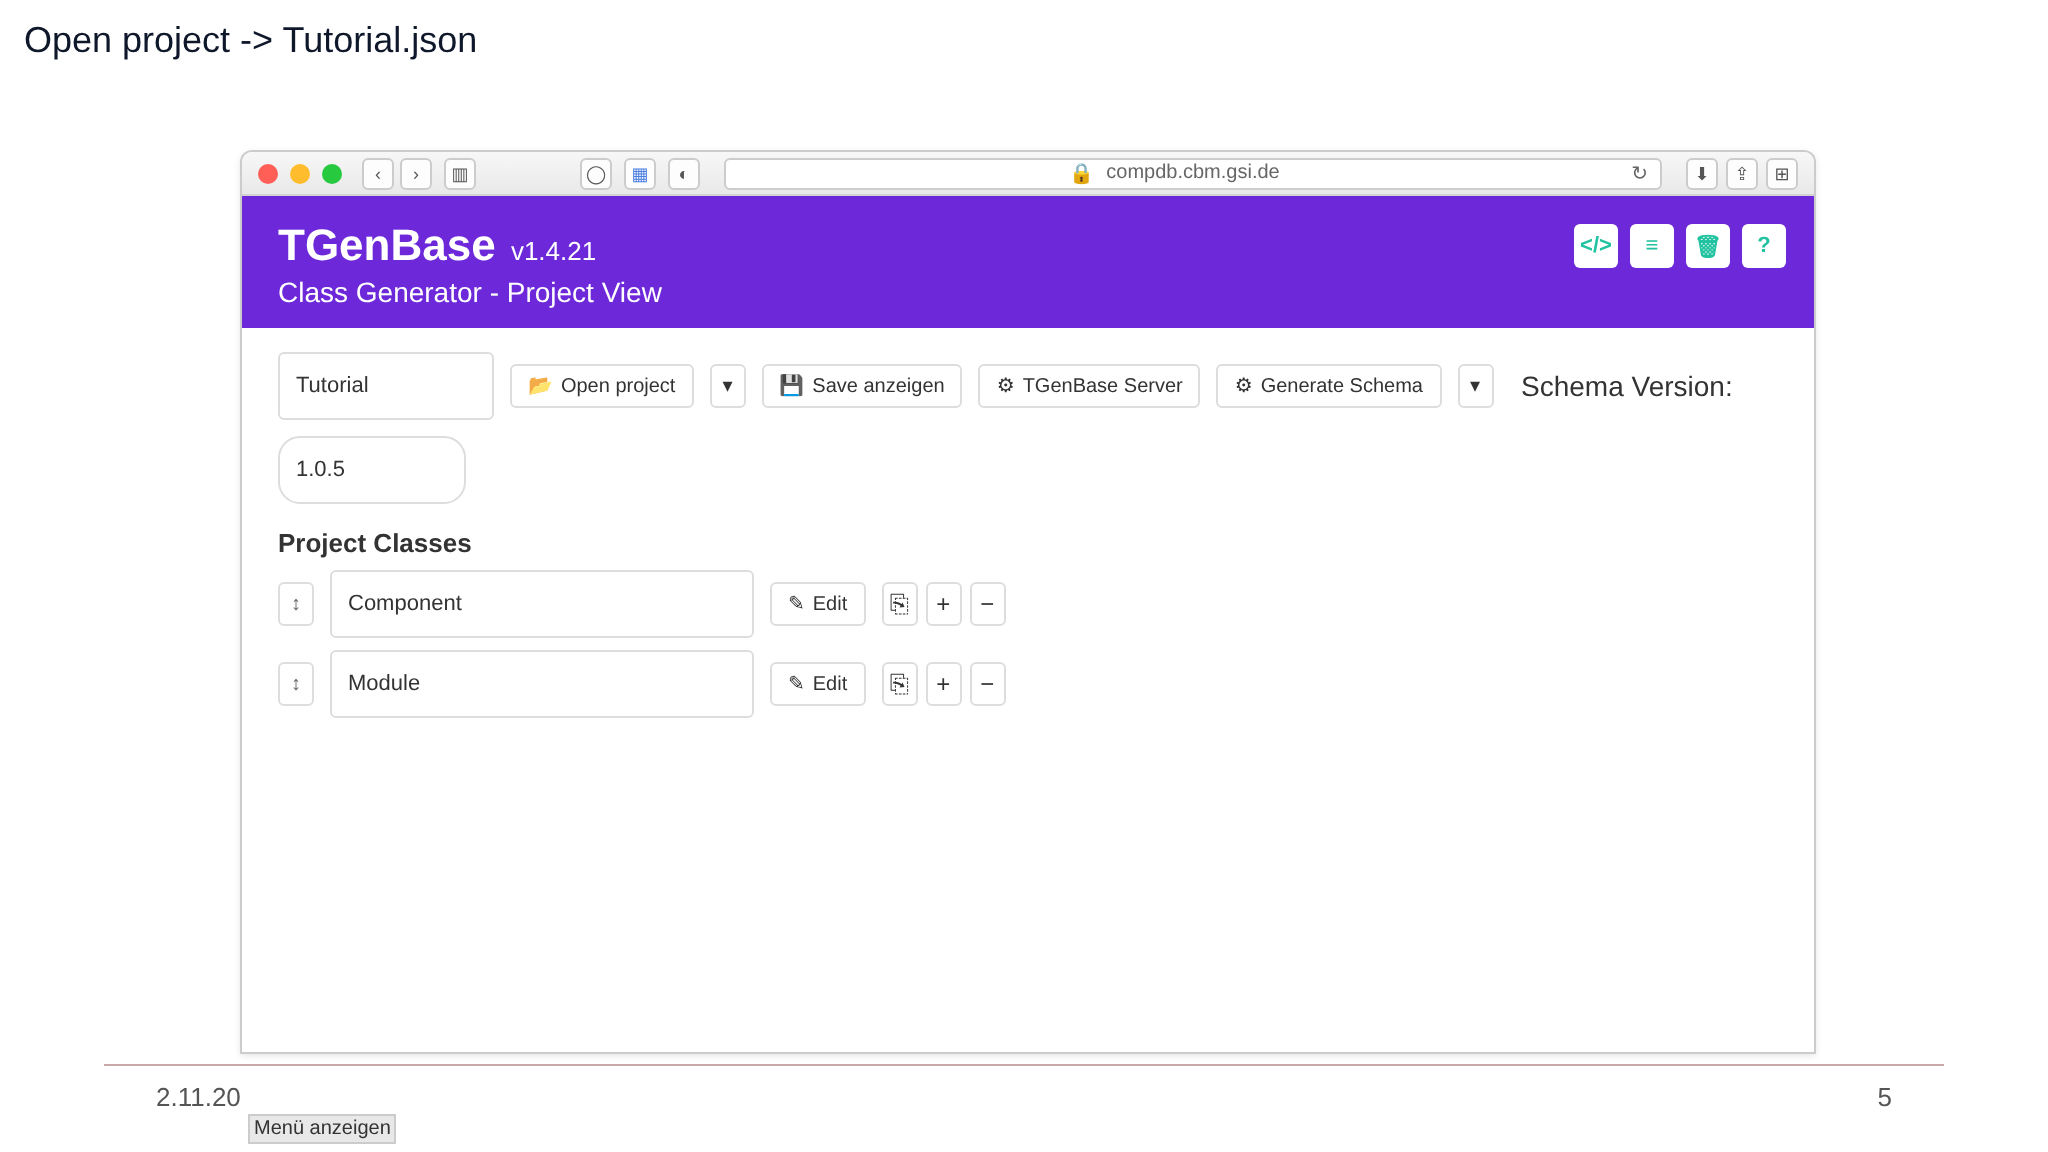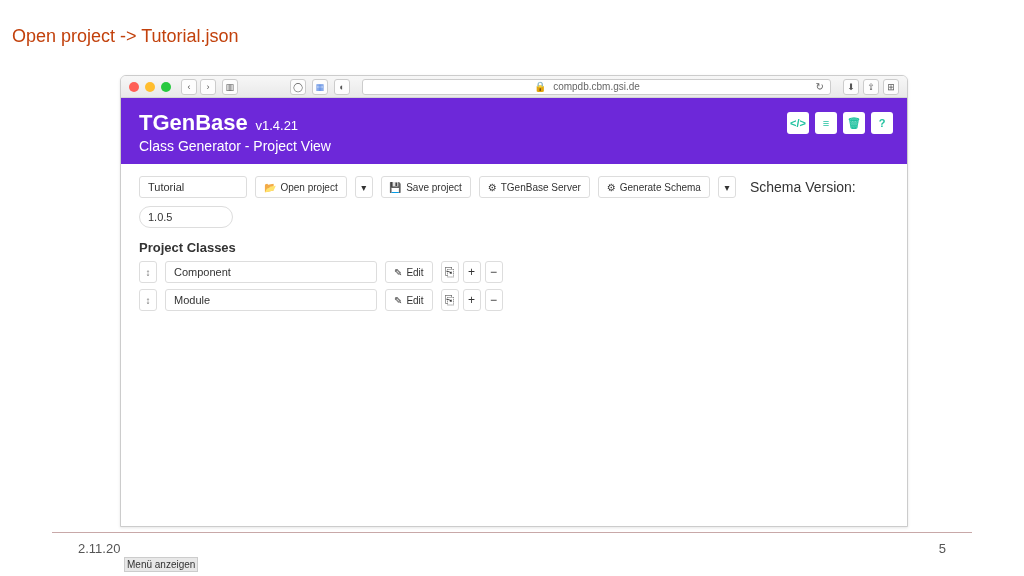--- a/index.html
+++ b/index.html
@@ -1,17 +1,17 @@
 <!DOCTYPE html>
 <html><head>
 <meta charset="utf-8">
 <style>
   * { box-sizing: border-box; margin: 0; padding: 0; }
   body { font-family: -apple-system, "Helvetica Neue", Arial, sans-serif; width: 1024px; height: 576px; background: #fff; position: relative; overflow: hidden; font-size: 13px; }
-  .slide-title { position: absolute; top: 26px; left: 12px; font-size: 18px; color: #c2410c; }
+  .slide-title { position: absolute; top: 10px; left: 12px; font-size: 18px; color: #0f172a; }
   .footer-line { position: absolute; bottom: 43px; left: 52px; right: 52px; height: 1px; background: #c8a8a8; }
   .footer-date { position: absolute; bottom: 20px; left: 78px; font-size: 13px; color: #555; }
   .footer-page { position: absolute; bottom: 20px; right: 78px; font-size: 13px; color: #555; }
   .menu-button { position: absolute; bottom: 4px; left: 124px; font-size: 10px; color: #333; background: #e8e8e8; border: 1px solid #ccc; padding: 1px 2px; }
   .browser { position: absolute; top: 75px; left: 120px; width: 788px; height: 452px; background: #fff; border: 1px solid #ccc; border-radius: 6px 6px 0 0; box-shadow: 0 1px 3px rgba(0,0,0,.1); overflow: hidden; }
   .title-bar { height: 22px; background: linear-gradient(#f7f7f7,#e9e9e9); border-bottom: 1px solid #d4d4d4; display: flex; align-items: center; padding: 0 8px; gap: 6px; }
   .tl-dot { width: 10px; height: 10px; border-radius: 50%; }
   .tl-red { background:#ff5f56; } .tl-yel { background:#ffbd2e; } .tl-grn { background:#27c93f; }
   .nav-btn, .tb-btn { height: 16px; min-width: 16px; border: 1px solid #ccc; border-radius: 3px; background: #fdfdfd; display: inline-flex; align-items: center; justify-content: center; font-size: 9px; color: #555; }
   .nav-group { display: flex; gap: 3px; margin-left: 4px; }
@@ -21,21 +21,21 @@
   .right-btns { display: flex; gap: 4px; }
   .app-header { background: #6d28d9; color: #fff; padding: 12px 18px 10px; position: relative; }
   .app-title { font-size: 22px; font-weight: 700; display: inline-block; }
   .app-version { font-size: 13px; font-weight: 400; margin-left: 4px; }
   .app-sub { font-size: 14px; font-weight: 400; margin-top: 2px; }
   .hdr-icons { position: absolute; right: 14px; top: 14px; display: flex; gap: 6px; }
   .hdr-icons .hb { width: 22px; height: 22px; background: #fff; border-radius: 3px; display: flex; align-items: center; justify-content: center; font-size: 11px; color: #21c2a0; font-weight: 700; }
   .content { padding: 12px 18px; }
   .label { font-weight: 700; font-size: 13px; margin-bottom: 6px; color: #333; }
   .row { display: flex; align-items: center; gap: 8px; margin-bottom: 12px; flex-wrap: wrap; }
-  .field { border: 1px solid #ddd; border-radius: 3px; padding: 3px 8px; font-size: 11px; color: #333; height: 22px; display: flex; align-items: center; background: #fff; }
+  .field { border: 1px solid #ddd; border-radius: 3px; padding: 3px 8px; font-size: 11px; color: #333; height: 34px; display: flex; align-items: center; background: #fff; }
   .pname { width: 108px; }
   .btn { border: 1px solid #ddd; border-radius: 3px; height: 22px; padding: 0 8px; font-size: 10px; color: #333; background: #fff; display: inline-flex; align-items: center; gap: 4px; }
   .dd { width: 18px; padding: 0; justify-content: center; }
   .schema-lbl { font-size: 14px; color: #333; margin-left: 6px; }
   .schema-val { width: 94px; border-radius: 11px; }
   .class-row { display: flex; align-items: center; gap: 8px; margin-bottom: 6px; }
   .drag { width: 18px; height: 22px; border: 1px solid #ddd; border-radius: 3px; display: flex; align-items: center; justify-content: center; font-size: 10px; color: #666; }
   .class-field { width: 212px; }
   .icon-grp { display: flex; gap: 4px; }
   .icon-btn { width: 18px; height: 22px; padding: 0; justify-content: center; font-size: 12px; }
@@ -88,21 +88,21 @@
   <div class="content">
     <div class="row">
       <div class="field pname">Tutorial</div>
       <span class="btn">
           <span>📂</span>
           <span>Open project</span>
         </span>
       <span class="btn dd">▾</span>
       <span class="btn">
           <span>💾</span>
-          <span>Save project</span>
+          <span>Save anzeigen</span>
         </span>
       <span class="btn">
           <span>⚙</span>
           <span>TGenBase Server</span>
         </span>
       <span class="btn">
           <span>⚙</span>
           <span>Generate Schema</span>
         </span>
       <span class="btn dd">▾</span>

